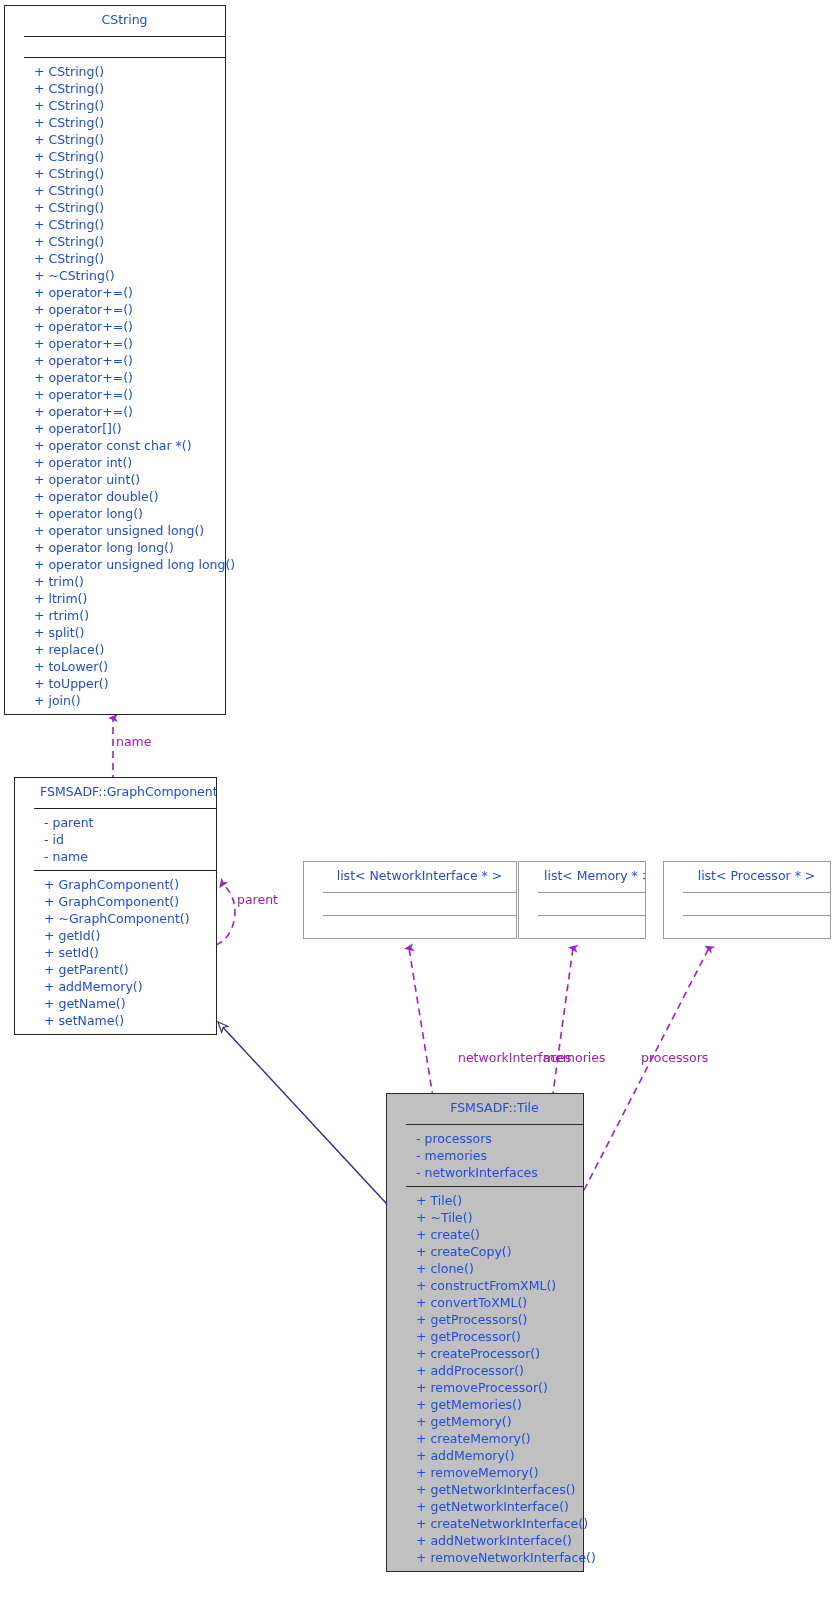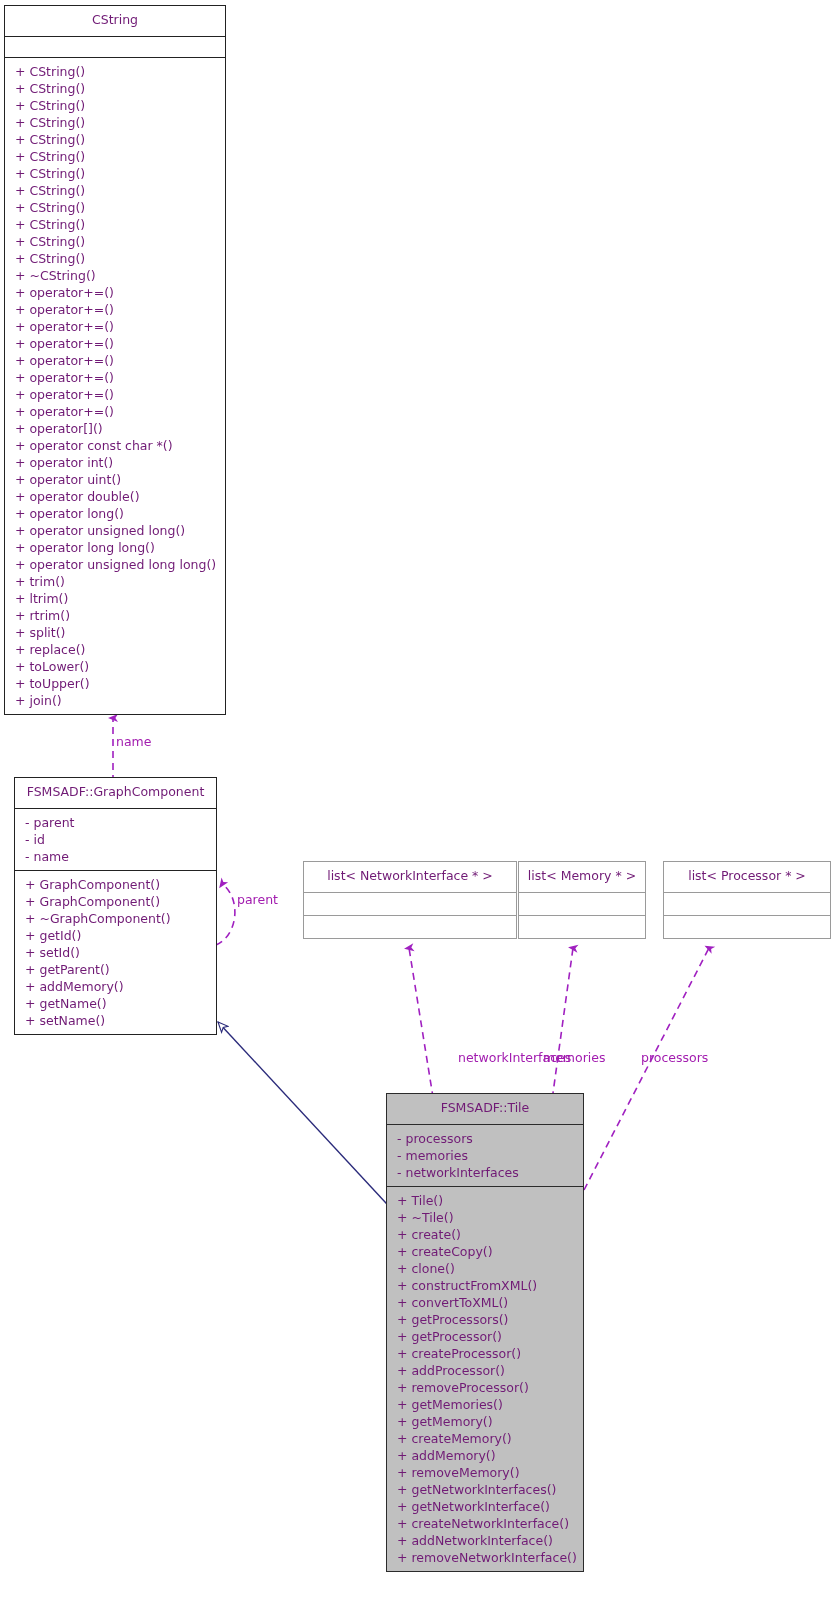--- a/index.html
+++ b/index.html
@@ -28,21 +28,22 @@
   }
 
   
   .uml-box {
     position: absolute;
     box-sizing: border-box;
     background: #ffffff;
     border: 1px solid #222222;
     font-size: 12.5px;
     line-height: 1.0;
-    color: #701a75;
+    color: #1d4ed8;
+    padding-left: 19px;
   }
   .uml-box.plain {
     border: 1px solid #9a9a9a;
   }
   .uml-box.filled {
     background: #c0c0c0;
     border: 1px solid #2b2b2b;
   }
 
   .uml-title {

